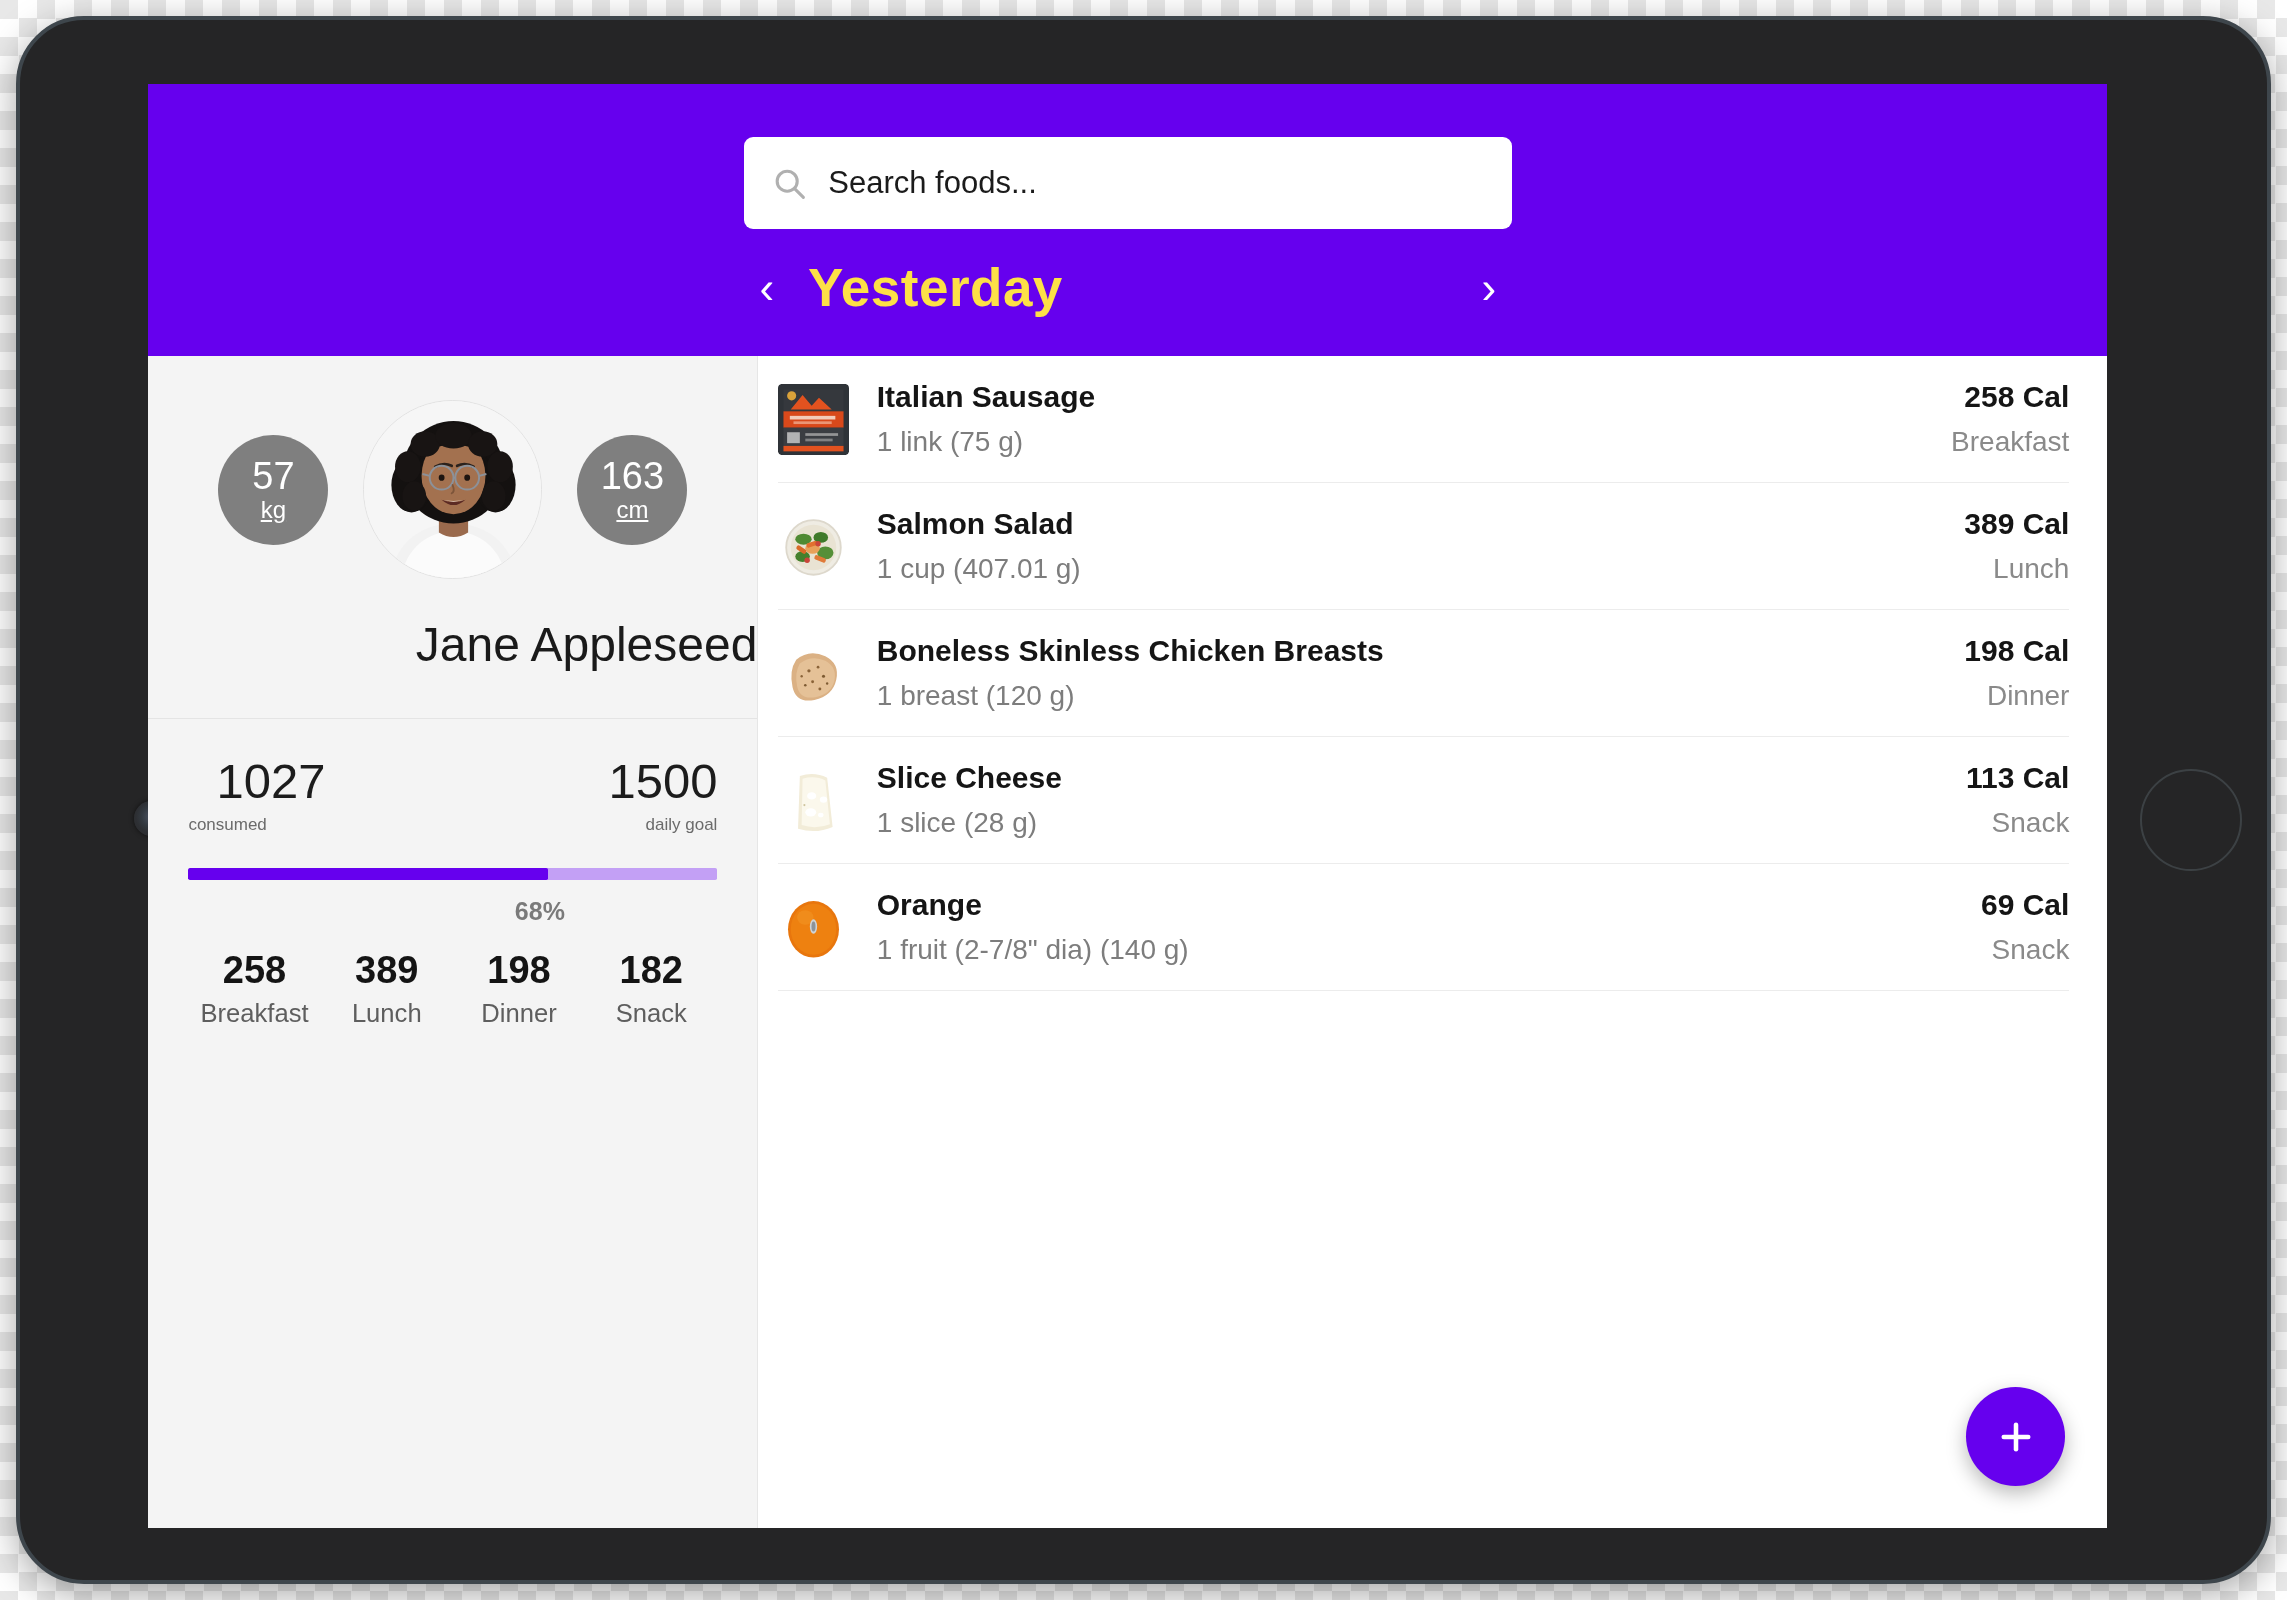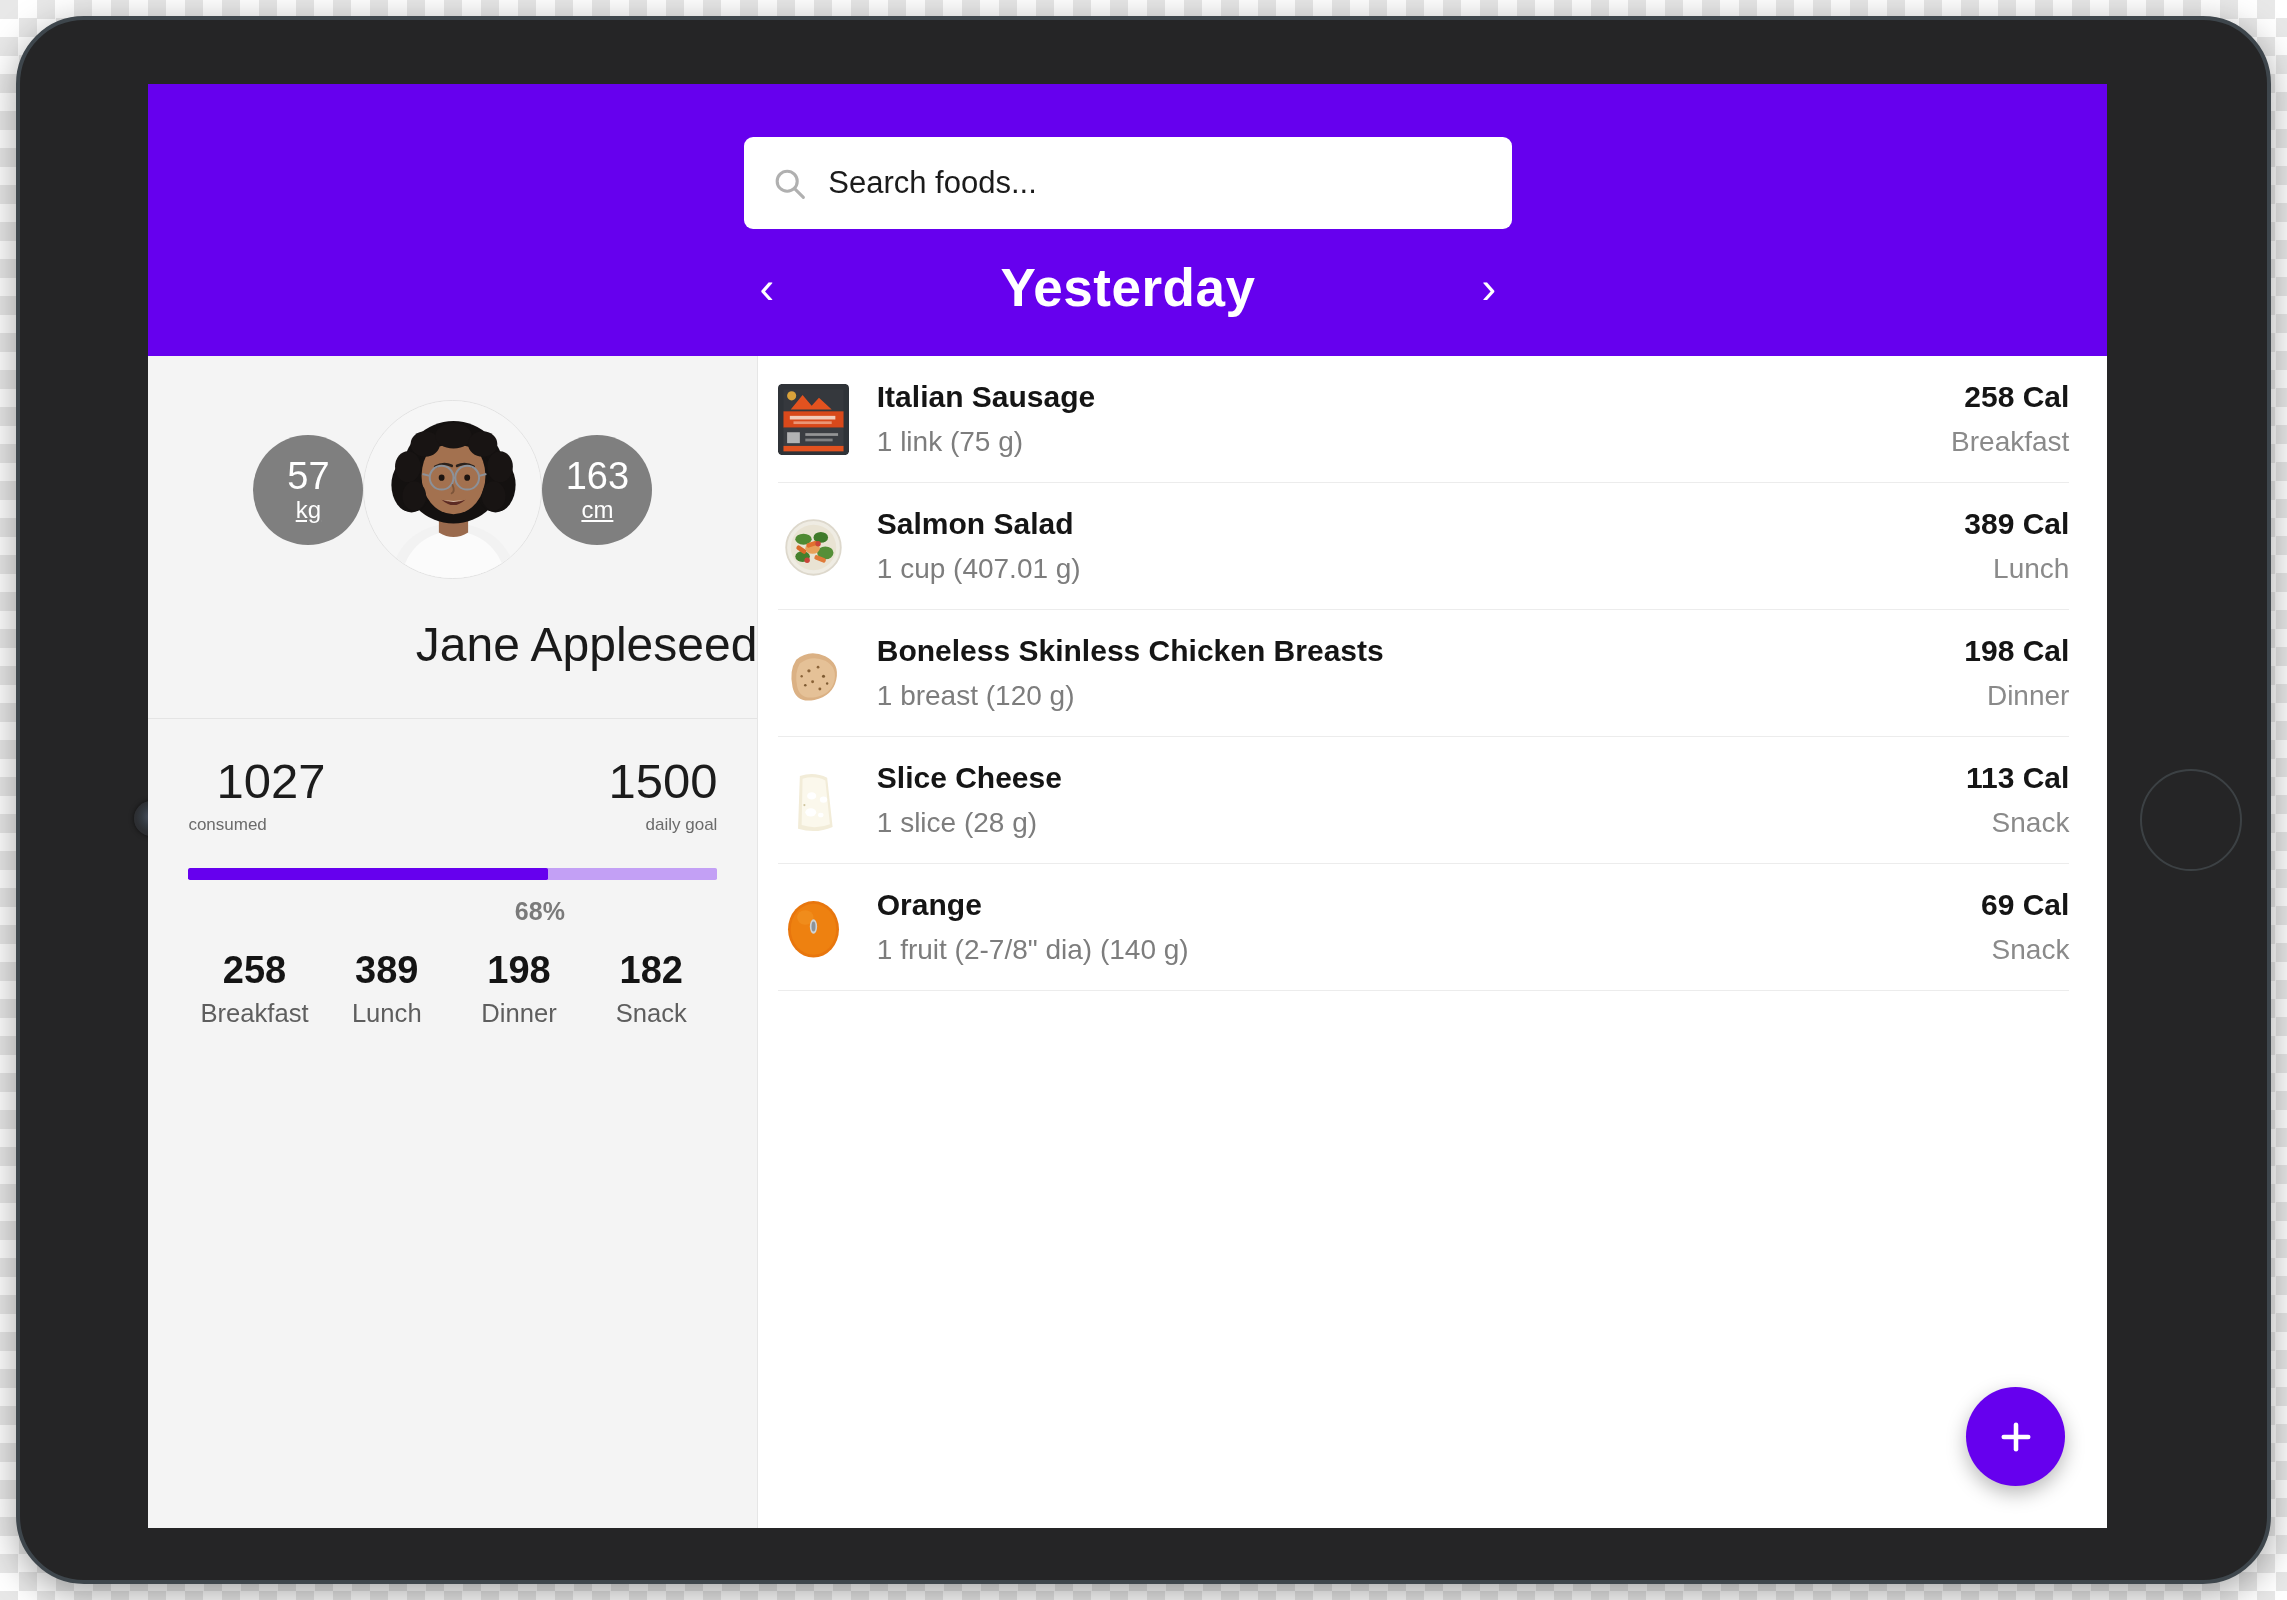--- a/index.html
+++ b/index.html
@@ -132,23 +132,22 @@
     background: transparent;
     border: none;
     cursor: pointer;
     font-family: "Liberation Sans", sans-serif;
     font-weight: 300;
   }
 
   .date-title {
     font-size: 53px;
     font-weight: bold;
-    color: #ffffff;
+    color: #fde047;
     min-width: 640px;
-    text-align: center;
     letter-spacing: 0.5px;
   }
 
   
   .body-split {
     flex: 1 1 auto;
     display: flex;
     min-height: 0;
   }
 
@@ -164,20 +163,21 @@
 
   .profile {
     padding: 44px 0 46px;
     border-bottom: 1.8px solid #e4e4e4;
   }
 
   .profile-row {
     display: flex;
     align-items: center;
     justify-content: center;
+    gap: 35px;
   }
 
   .stat-bubble {
     width: 110px;
     height: 110px;
     border-radius: 50%;
     background: #7f7f7f;
     color: #ffffff;
     display: flex;
     flex-direction: column;

